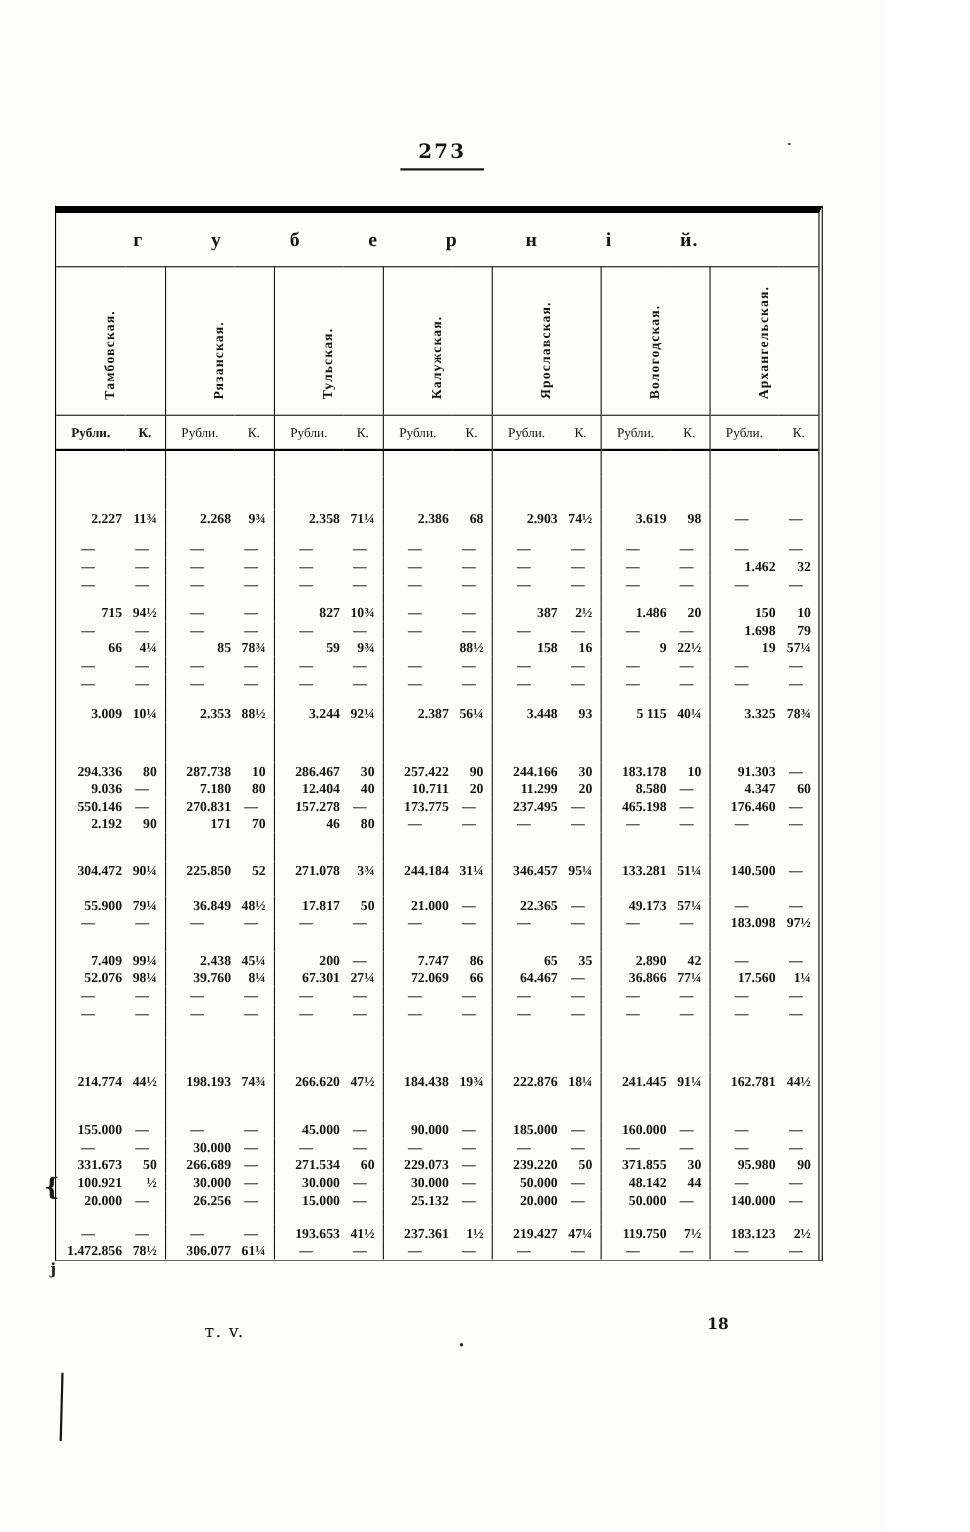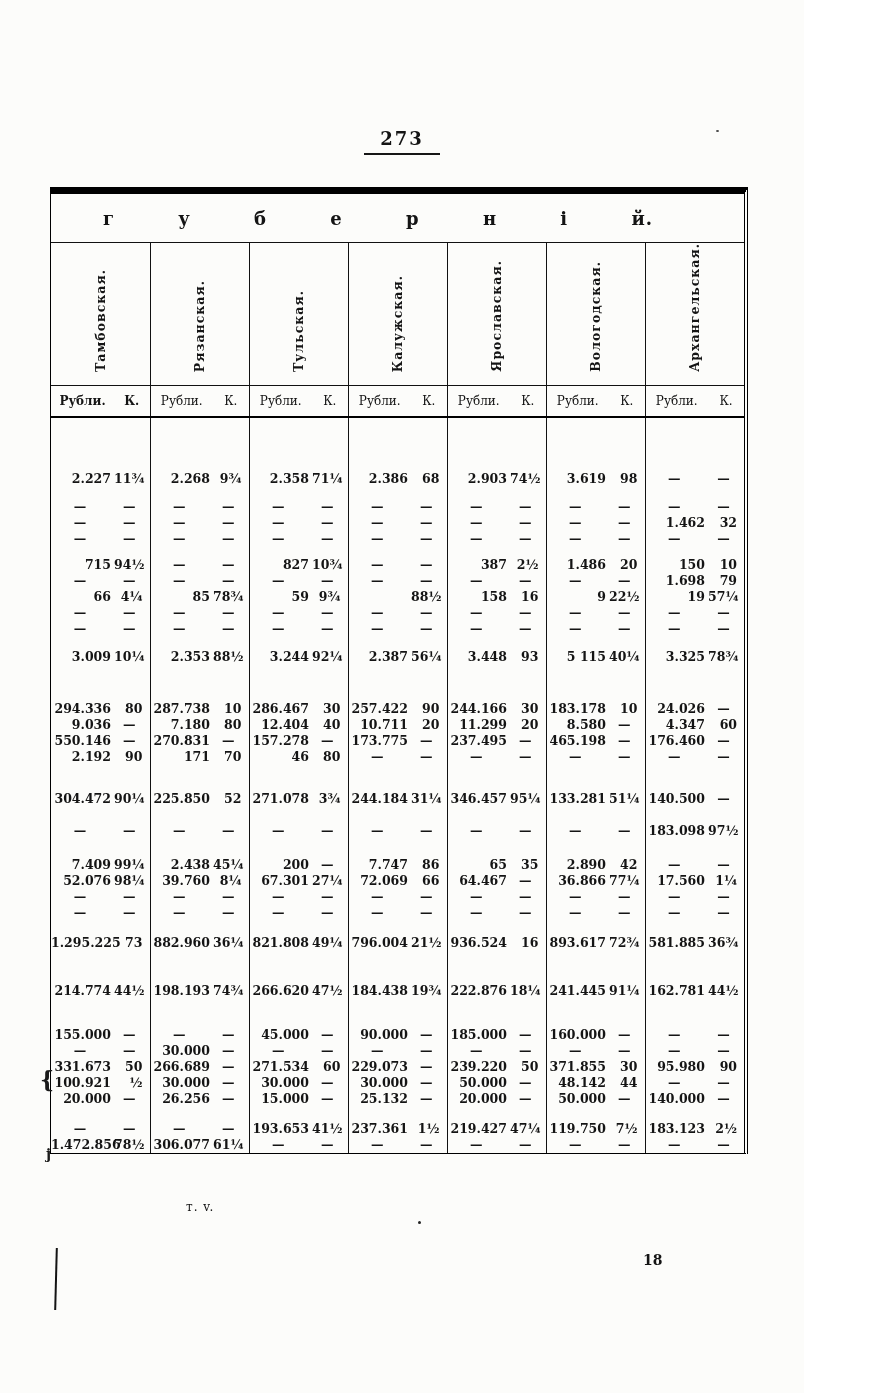--- a/index.html
+++ b/index.html
@@ -19,20 +19,21 @@
   }
   
   .table-frame{
     position:absolute;left:50px;top:187px;width:698px;
     border-top:7px solid #000;
     border-right:4px double #000;
     border-left:1px solid #000;
     border-bottom:1px solid #000;
     box-sizing:border-box;
     background:#fcfcfa;
+    font-family:Liberation Serif, serif;
   }
   table{border-collapse:collapse;table-layout:fixed;width:100%;}
   col.crub{width:63px;} col.ckop{width:36px;}
 
   
   .grouphead-row th{
     height:46px;font-size:18px;font-weight:bold;
     word-spacing:56px;letter-spacing:1px;
     text-align:center;vertical-align:middle;
     border-bottom:1px solid #111;
@@ -60,22 +61,22 @@
   
   tbody td{
     font-size:12.5px;font-weight:bold;height:16px;line-height:16px;
     padding:0;white-space:nowrap;
   }
   td.rub{text-align:right;padding-right:3px;}
   td.kop{text-align:right;padding-right:7px;}
   td.dash{text-align:center;padding:0 5px 0 0;}
   tr.gap td{height:auto;}
   
-  .footer-vol{position:absolute;left:186px;top:1200px;font-size:12px;letter-spacing:1px;}
-  .footer-page{position:absolute;left:643px;top:1252px;font-size:14px;font-weight:bold;}
+  .footer-vol{position:absolute;left:186px;top:1200px;font-size:16px;letter-spacing:1px;}
+  .footer-page{position:absolute;left:643px;top:1196px;font-size:14px;font-weight:bold;}
   
   .artifact{position:absolute;color:#1a1a1a;}
   .art-brace{left:40px;top:1066px;font-size:22px;font-weight:bold;}
   .art-tick{left:46px;top:1146px;font-size:14px;font-weight:bold;}
   .art-stroke{left:55px;top:1248px;width:2px;height:62px;background:#141414;transform:rotate(1.5deg);}
   .art-dot{left:418px;top:1221px;width:3px;height:3px;border-radius:50%;background:#222;}
   .art-dot-top{left:716px;top:130px;width:3px;height:2px;border-radius:50%;background:#444;}
 </style>
 </head>
 <body>
@@ -397,21 +398,21 @@
             <td class="rub bl">287.738</td>
             <td class="kop">10</td>
             <td class="rub bl">286.467</td>
             <td class="kop">30</td>
             <td class="rub bl">257.422</td>
             <td class="kop">90</td>
             <td class="rub bl">244.166</td>
             <td class="kop">30</td>
             <td class="rub bl">183.178</td>
             <td class="kop">10</td>
-            <td class="rub bl">24.026</td>
+            <td class="rub bl">91.303</td>
             <td class="kop dash">—</td>
           </tr>
           <tr>
             <td class="rub">9.036</td>
             <td class="kop dash">—</td>
             <td class="rub bl">7.180</td>
             <td class="kop">80</td>
             <td class="rub bl">12.404</td>
             <td class="kop">40</td>
             <td class="rub bl">10.711</td>
@@ -513,20 +514,36 @@
             <td class="rub bl"></td>
             <td class="kop"></td>
             <td class="rub bl"></td>
             <td class="kop"></td>
             <td class="rub bl"></td>
             <td class="kop"></td>
             <td class="rub bl"></td>
             <td class="kop"></td>
           </tr>
           <tr>
+            <td class="rub">55.900</td>
+            <td class="kop">79¼</td>
+            <td class="rub bl">36.849</td>
+            <td class="kop">48½</td>
+            <td class="rub bl">17.817</td>
+            <td class="kop">50</td>
+            <td class="rub bl">21.000</td>
+            <td class="kop dash">—</td>
+            <td class="rub bl">22.365</td>
+            <td class="kop dash">—</td>
+            <td class="rub bl">49.173</td>
+            <td class="kop">57¼</td>
+            <td class="rub bl dash">—</td>
+            <td class="kop dash">—</td>
+          </tr>
+          <tr>
             <td class="rub dash">—</td>
             <td class="kop dash">—</td>
             <td class="rub bl dash">—</td>
             <td class="kop dash">—</td>
             <td class="rub bl dash">—</td>
             <td class="kop dash">—</td>
             <td class="rub bl dash">—</td>
             <td class="kop dash">—</td>
             <td class="rub bl dash">—</td>
             <td class="kop dash">—</td>
@@ -623,36 +640,20 @@
             <td class="rub bl"></td>
             <td class="kop"></td>
             <td class="rub bl"></td>
             <td class="kop"></td>
             <td class="rub bl"></td>
             <td class="kop"></td>
             <td class="rub bl"></td>
             <td class="kop"></td>
             <td class="rub bl"></td>
             <td class="kop"></td>
-          </tr>
-          <tr>
-            <td class="rub">1.295.225</td>
-            <td class="kop">73</td>
-            <td class="rub bl">882.960</td>
-            <td class="kop">36¼</td>
-            <td class="rub bl">821.808</td>
-            <td class="kop">49¼</td>
-            <td class="rub bl">796.004</td>
-            <td class="kop">21½</td>
-            <td class="rub bl">936.524</td>
-            <td class="kop">16</td>
-            <td class="rub bl">893.617</td>
-            <td class="kop">72¾</td>
-            <td class="rub bl">581.885</td>
-            <td class="kop">36¾</td>
           </tr>
           <tr class="gap" style="height: 32px;">
             <td class="rub"></td>
             <td class="kop"></td>
             <td class="rub bl"></td>
             <td class="kop"></td>
             <td class="rub bl"></td>
             <td class="kop"></td>
             <td class="rub bl"></td>
             <td class="kop"></td>

